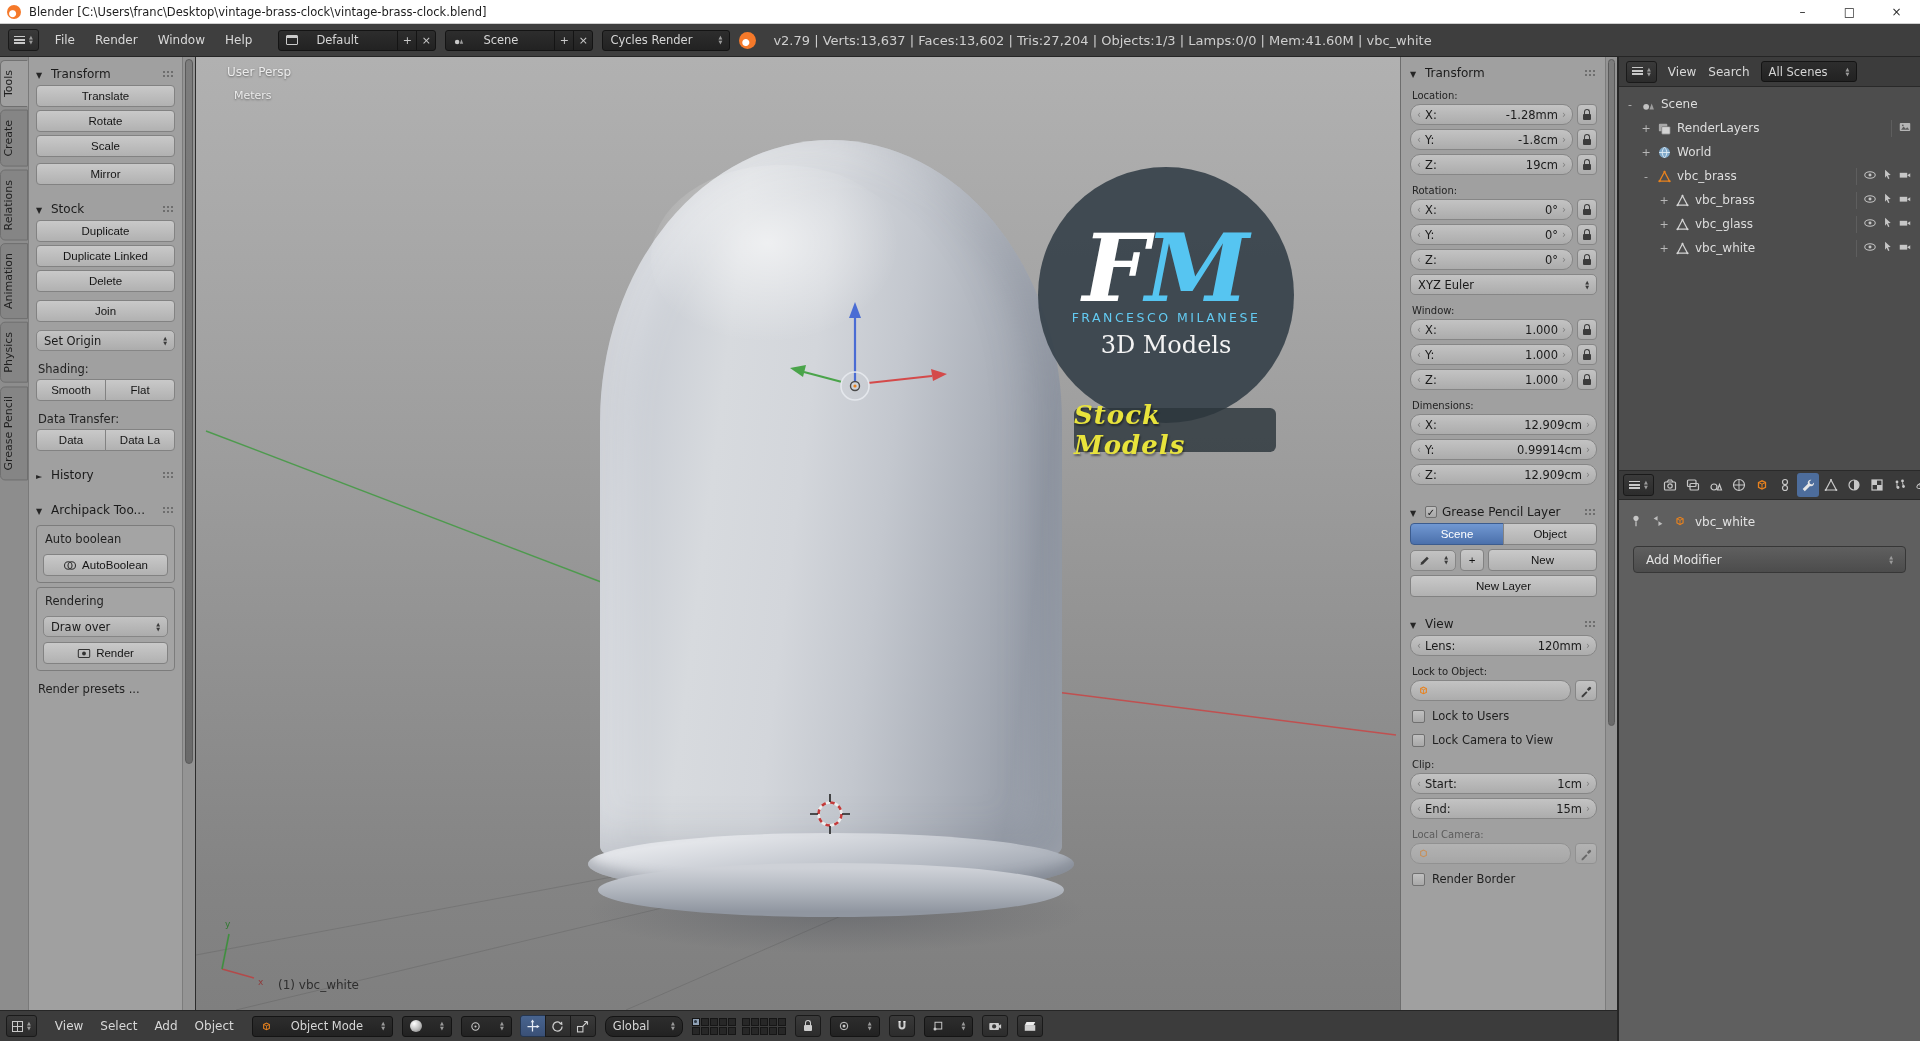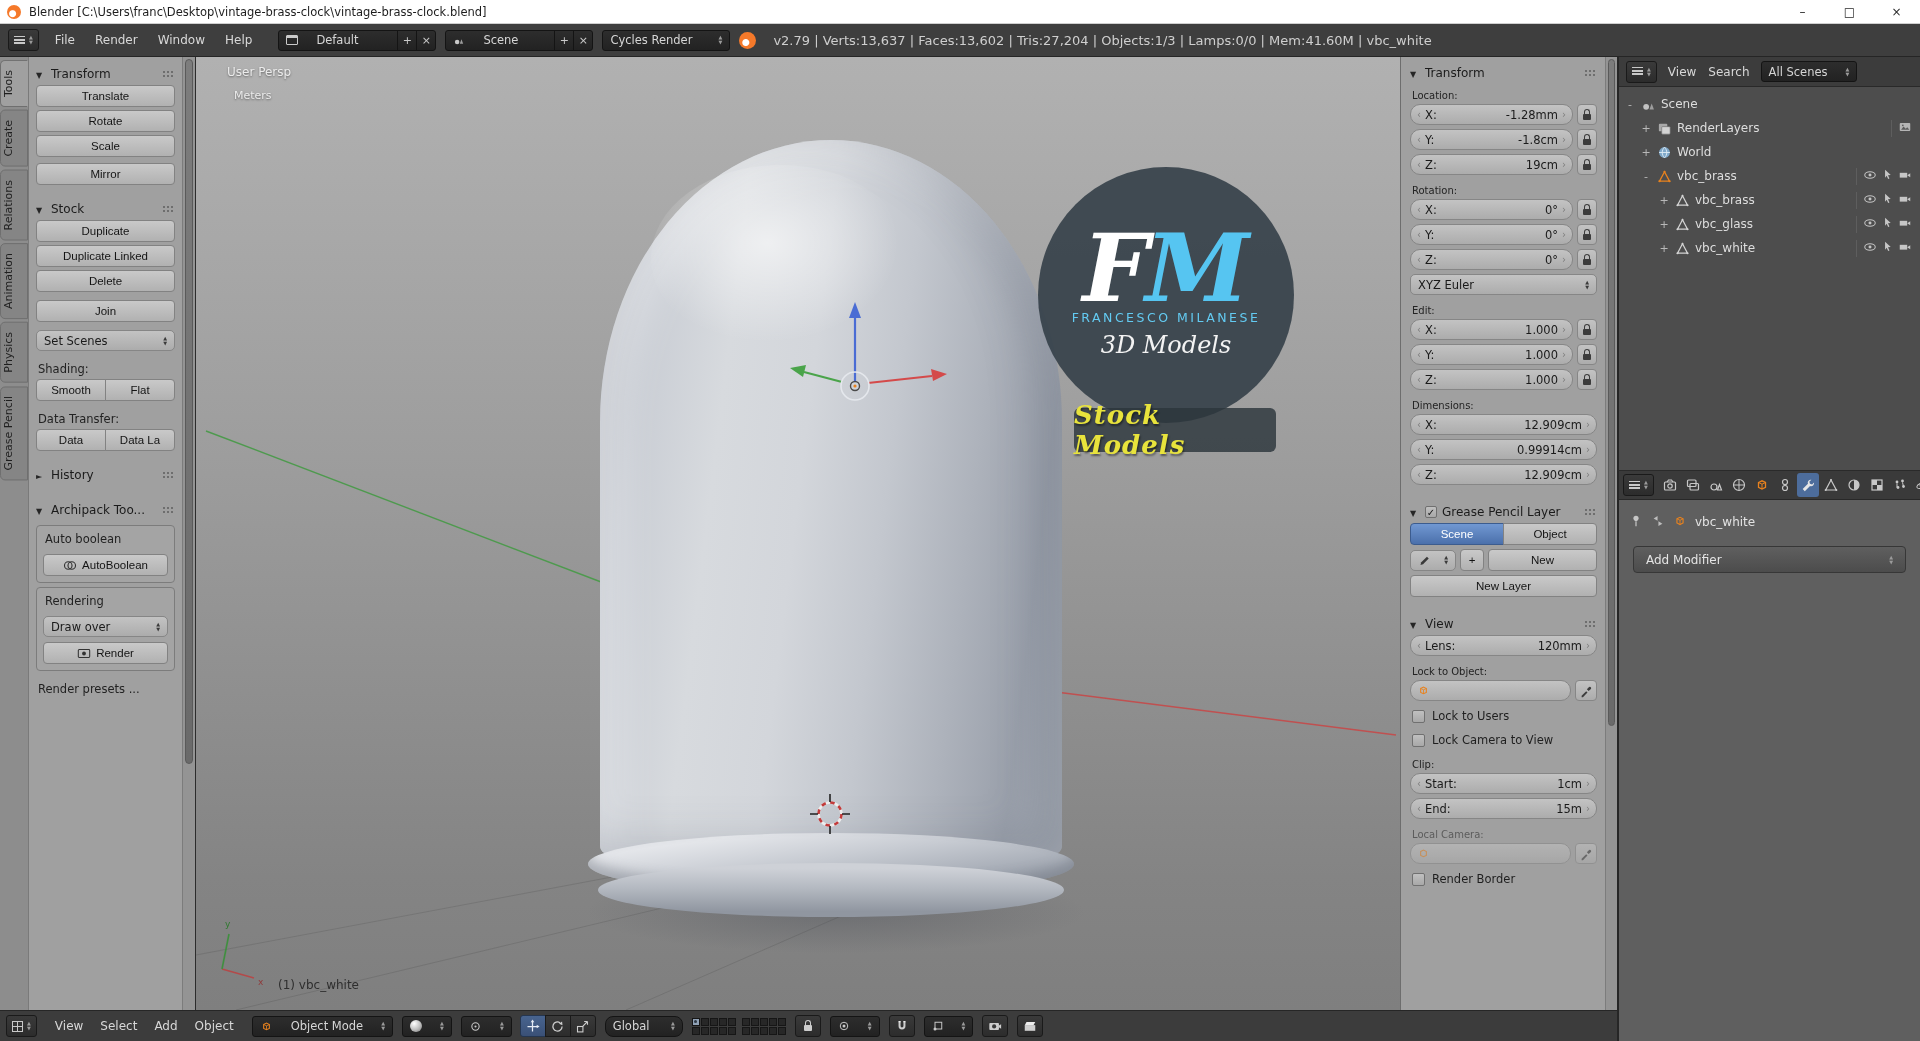--- a/index.html
+++ b/index.html
@@ -115,21 +115,21 @@
 .vp-text{position:absolute;color:#ececec;font-size:12px;text-shadow:0 1px 2px rgba(40,40,40,.55)}
 #vp-viewname{left:31px;top:8px}
 #vp-units{left:38px;top:32px;font-size:11px}
 #vp-objname{left:82px;top:921px;color:#2e2e2e;text-shadow:none}
 .wm-circle{position:absolute;left:842px;top:110px;width:256px;height:256px;border-radius:50%;
   background:rgba(51,62,71,.89);display:flex;flex-direction:column;align-items:center;justify-content:center}
 .fm-line{display:flex;line-height:.8;font-family:"DejaVu Serif","Liberation Serif",serif;font-style:italic;font-weight:bold}
 .fm-f{font-size:94px;color:#fff}
 .fm-m{font-size:94px;color:#56c5f1;margin-left:-4px}
 .fm-name{font-size:12.5px;letter-spacing:2.5px;color:#63cbf2;margin-top:4px;white-space:nowrap}
-.fm-tag{font-family:"DejaVu Serif","Liberation Serif",serif;font-style:italic;font-size:24px;color:#f3f3f3;margin-top:6px}
+.fm-tag{font-family:"DejaVu Serif","Liberation Serif",serif;font-size:24px;color:#f3f3f3;margin-top:6px}
 .wm-badge{position:absolute;left:878px;top:351px;width:202px;height:44px;border-radius:6px;background:rgba(44,54,60,.82);
   display:flex;align-items:center;justify-content:center}
 .wm-badge span{font-family:"DejaVu Serif","Liberation Serif",serif;font-style:italic;font-weight:bold;font-size:26px;
   color:#e8e33c;letter-spacing:1px;text-shadow:1px 2px 2px rgba(0,0,0,.45)}
 
 
 #npanel{position:absolute;right:12px;top:0;width:205px;height:953px;background:#a0a0a0;border-left:1px solid #6d6d6d;
   padding:5px 8px 0 9px;display:flex;flex-direction:column;overflow:hidden}
 #np-scroll{position:absolute;right:0;top:0;width:12px;height:953px;background:#949494;border-left:1px solid #7c7c7c}
 #np-scroll .thumb{position:absolute;left:2px;right:2px;top:2px;height:70%;border-radius:6px;
@@ -255,21 +255,21 @@
           <span>Stock</span>
           <span class="dots"></span>
         </div>
         <div class="col">
           <button class="btn">Duplicate</button>
           <button class="btn">Duplicate Linked</button>
           <button class="btn">Delete</button>
         </div>
         <button class="btn mt8" style="width:100%">Join</button>
         <div class="menufield mt8">
-          <span>Set Scenes</span>
+          <span>Set Origin</span>
           <span class="updown darktxt"></span>
         </div>
         <div class="lab-s">Shading:</div>
         <div class="pair">
           <button class="btn">Smooth</button>
           <button class="btn">Flat</button>
         </div>
         <div class="lab-s">Data Transfer:</div>
         <div class="pair">
           <button class="btn">Data</button>
@@ -431,21 +431,21 @@
         <div class="lockbtn">
             <span class="ilock"></span>
           </div>
       </div>
       <div class="np-row">
         <div class="menufield">
           <span>XYZ Euler</span>
           <span class="updown darktxt"></span>
         </div>
       </div>
-      <div class="np-lab">Edit:</div>
+      <div class="np-lab">Window:</div>
       <div class="np-row">
         <div class="field">
             <span>X:</span>
             <span class="val">1.000</span>
           </div>
         <div class="lockbtn">
             <span class="ilock"></span>
           </div>
       </div>
       <div class="np-row">

